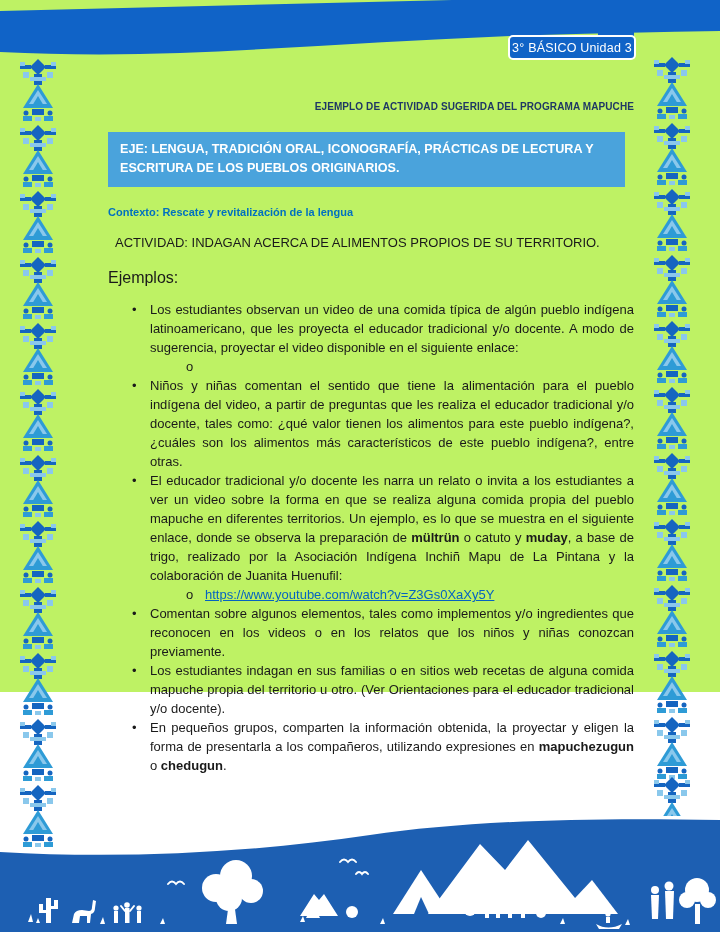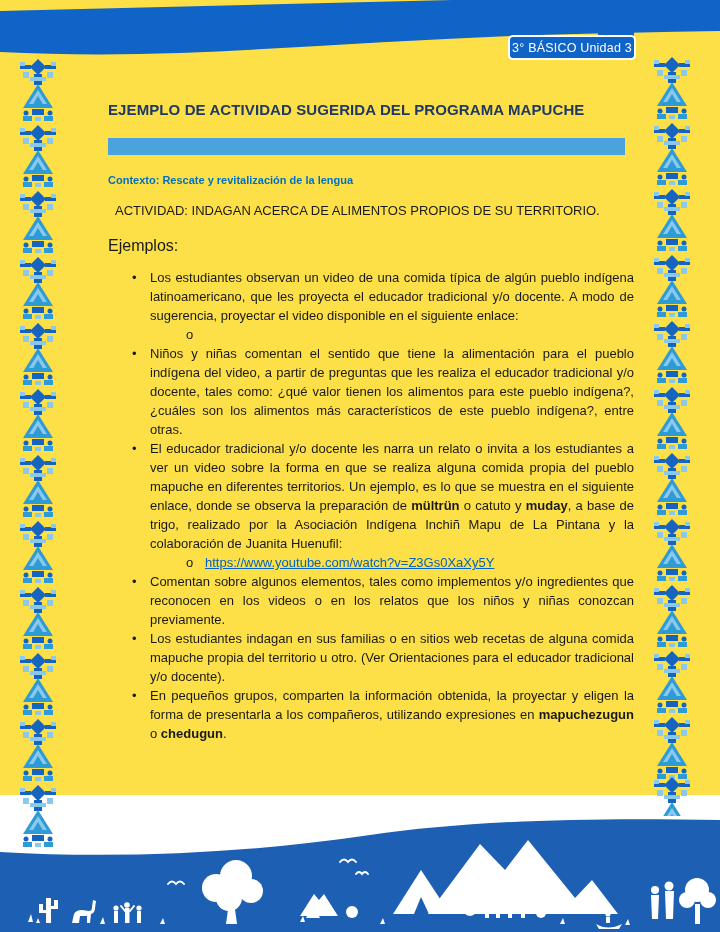--- a/index.html
+++ b/index.html
@@ -3,40 +3,40 @@
 <meta charset="utf-8">
 <style>
   :root{
     --top-bar:#1063C7; --badge-bg:#1063C7; --eje-bg:#4AA3DC; --title:#1F3864;
     --contexto:#0070C0; --link:#0563C1; --landscape:#1D5FB2;
     --motif-light:#2E9BD6; --motif-medium:#1565C0; --motif-pale:#8AC8EC;
   }
   *{margin:0;padding:0;box-sizing:border-box;}
   html,body{width:720px;height:932px;background:#fff;overflow:hidden;}
   body{font-family:"Liberation Sans",sans-serif;color:#1a1a1a;}
-  .page{position:relative;width:720px;height:795px;background:#fde047;}
+  .page{position:relative;width:720px;height:692px;background:#bef264;}
 
   
   .top-banner{position:absolute;left:0;top:0;width:720px;height:64px;display:block;}
   .fill-bar{fill:var(--top-bar);}
   .badge{position:absolute;left:508px;top:35px;width:128px;height:25px;
     background:var(--badge-bg);border:2px solid #fff;border-radius:5px;
     display:flex;align-items:center;justify-content:center;}
   .badge span{color:#fff;font-size:12.5px;letter-spacing:.2px;}
   .badge-connector{position:absolute;left:598px;top:26px;width:36px;height:12px;background:var(--badge-bg);}
 
   
   .side-border{position:absolute;display:block;}
   .side-border.left{left:19px;top:58px;}
   .side-border.right{left:653px;top:56px;}
   .m-med{fill:var(--motif-medium);} .m-light{fill:var(--motif-light);} .m-pale{fill:var(--motif-pale);}
 
   
   .content{position:absolute;left:108px;top:101px;width:526px;}
-  .doc-title{font-size:15px;font-weight:bold;color:var(--title);text-align:left;letter-spacing:.1px;}
+  .doc-title{font-size:10px;font-weight:bold;color:var(--title);text-align:right;letter-spacing:.1px;}
   .eje-box{margin-top:20px;width:517px;background:var(--eje-bg);padding:8px 12px 9px 12px;}
   .eje-box p{color:#fff;font-weight:bold;font-size:12.6px;line-height:1.52;}
   .contexto{margin-top:19px;font-size:11px;font-weight:bold;color:var(--contexto);}
   .actividad{margin-top:17px;padding-left:7px;font-size:13px;}
   .ejemplos{margin-top:19px;font-size:16px;}
   .bullets{margin-top:13px;}
   .bullet-row{display:flex;font-size:13px;line-height:19px;}
   .bullet-row .marker{width:18px;margin-left:24px;flex:none;}
   .bullet-row .txt{flex:1;text-align:justify;}
   .link-row{display:flex;font-size:13px;line-height:19px;}
@@ -112,20 +112,21 @@
       <use href="#totem" y="528"></use>
     <use href="#totem" y="594"></use>
       <use href="#totem" y="660"></use>
       <use href="#totem" y="720"></use>
   </svg>
 
   <div class="content">
     <div class="doc-title">EJEMPLO DE ACTIVIDAD SUGERIDA DEL PROGRAMA MAPUCHE</div>
 
     <div class="eje-box">
+      <p>EJE:  LENGUA, TRADICIÓN ORAL, ICONOGRAFÍA, PRÁCTICAS DE LECTURA Y ESCRITURA DE LOS PUEBLOS ORIGINARIOS.</p>
     </div>
 
     <p class="contexto">Contexto: Rescate y revitalización de la lengua</p>
     <p class="actividad">ACTIVIDAD: INDAGAN ACERCA DE ALIMENTOS PROPIOS DE SU TERRITORIO.</p>
     <p class="ejemplos">Ejemplos:</p>
 
     <div class="bullets">
         <div class="bullet-row">
           <span class="marker">•</span>
           <div class="txt"><span>Los estudiantes observan un video de una comida típica de algún pueblo indígena latinoamericano, que les proyecta el educador tradicional y/o docente. A modo de sugerencia, proyectar el video disponible en el siguiente enlace:</span></div>

